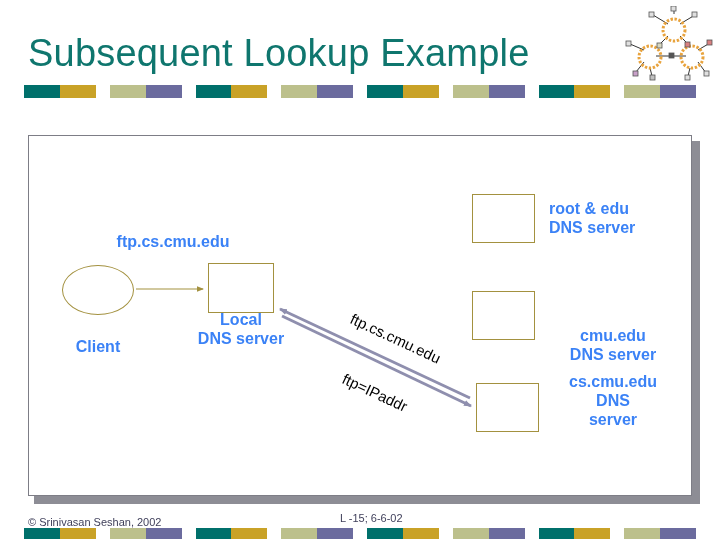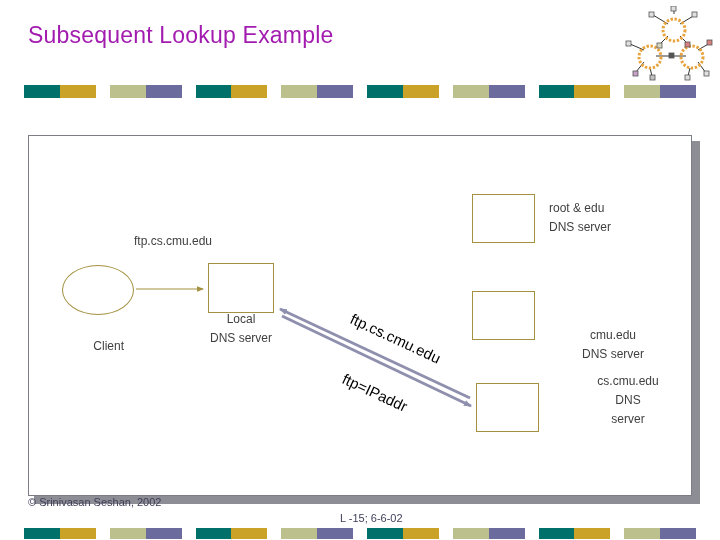--- a/index.html
+++ b/index.html
@@ -13,26 +13,26 @@
     height: 540px;
     background: #ffffff;
     overflow: hidden;
     font-family: "Liberation Sans", sans-serif;
   }
 
   
   #slide-title {
     position: absolute;
     left: 28px;
-    top: 22px;
+    top: 32px;
     width: 560px;
-    font-size: 23px;
+    font-size: 38px;
     font-weight: normal;
     letter-spacing: 0.2px;
-    color: #a21caf;
+    color: #0f766e;
     white-space: nowrap;
   }
 
   
   .color-bar {
     position: absolute;
     height: 13px;
     display: flex;
   }
   .color-bar .seg { height: 100%; }
@@ -78,25 +78,26 @@
   }
   .node-ellipse {
     position: absolute;
     border: 1px solid #a3913f;
     border-radius: 50%;
     background: #ffffff;
     box-sizing: border-box;
   }
   .diagram-label {
     position: absolute;
-    color: #404040;
-    font-size: 12px;
+    color: #3b82f6;
+    font-size: 16px;
     line-height: 19px;
     text-align: center;
     white-space: pre-line;
+    font-weight: bold;
   }
   .msg-label {
     position: absolute;
     color: #000000;
     font-size: 15px;
     white-space: nowrap;
     transform-origin: left top;
   }
   svg.overlay {
     position: absolute;
@@ -107,21 +108,21 @@
     pointer-events: none;
   }
 
   
   .footer-text {
     position: absolute;
     font-size: 11px;
     color: #3f3f5a;
     white-space: nowrap;
   }
-  #footer-copyright { left: 28px; top: 496px; }
+  #footer-copyright { left: 28px; top: 516px; }
   #footer-center    { left: 340px; top: 512px; }
   #footer-pagenum   { left: 692px; top: 542px; }
 </style>
 </head>
 <body>
 
 <div id="slide">
 
   <div id="slide-title">Subsequent Lookup Example</div>
 
@@ -213,32 +214,32 @@
 
     <line x1="136" y1="289" x2="203" y2="289" stroke="#a3913f" stroke-width="1.2" marker-end="url(#ah-gold)"></line>
 
     <line x1="470" y1="398" x2="280" y2="309" stroke="#8f8fae" stroke-width="3" marker-end="url(#ah-grey-l)"></line>
 
     <line x1="282" y1="316" x2="471" y2="406" stroke="#8f8fae" stroke-width="3" marker-end="url(#ah-grey-r)"></line>
   </svg>
 
   <div class="diagram-label" style="left:108px; top:232px; width:130px;">ftp.cs.cmu.edu</div>
 
-  <div class="diagram-label" style="left:38px; top:337px; width:86px;text-align:right;">Client</div>
+  <div class="diagram-label" style="left:55px; top:337px; width:86px;">Client</div>
 
   <div class="diagram-label" style="left:176px; top:310px; width:130px;">Local
 DNS server</div>
 
   <div class="diagram-label" style="left:549px; top:199px; width:150px; text-align:left;">root &amp; edu
 DNS server</div>
 
   <div class="diagram-label" style="left:540px; top:326px; width:146px;">cmu.edu
 DNS server</div>
 
-  <div class="diagram-label" style="left:540px; top:372px; width:146px;margin-left:15px;">cs.cmu.edu
+  <div class="diagram-label" style="left:540px; top:372px; width:146px;">cs.cmu.edu
 DNS
 server</div>
 
   <div class="msg-label" style="left:355px; top:310px; transform: rotate(25deg);">ftp.cs.cmu.edu</div>
 
   <div class="msg-label" style="left:347px; top:370px; transform: rotate(25deg);">ftp=IPaddr</div>
 
   <div class="footer-text" id="footer-copyright">© Srinivasan Seshan, 2002</div>
 
   <div class="footer-text" id="footer-center">L -15; 6-6-02</div>

